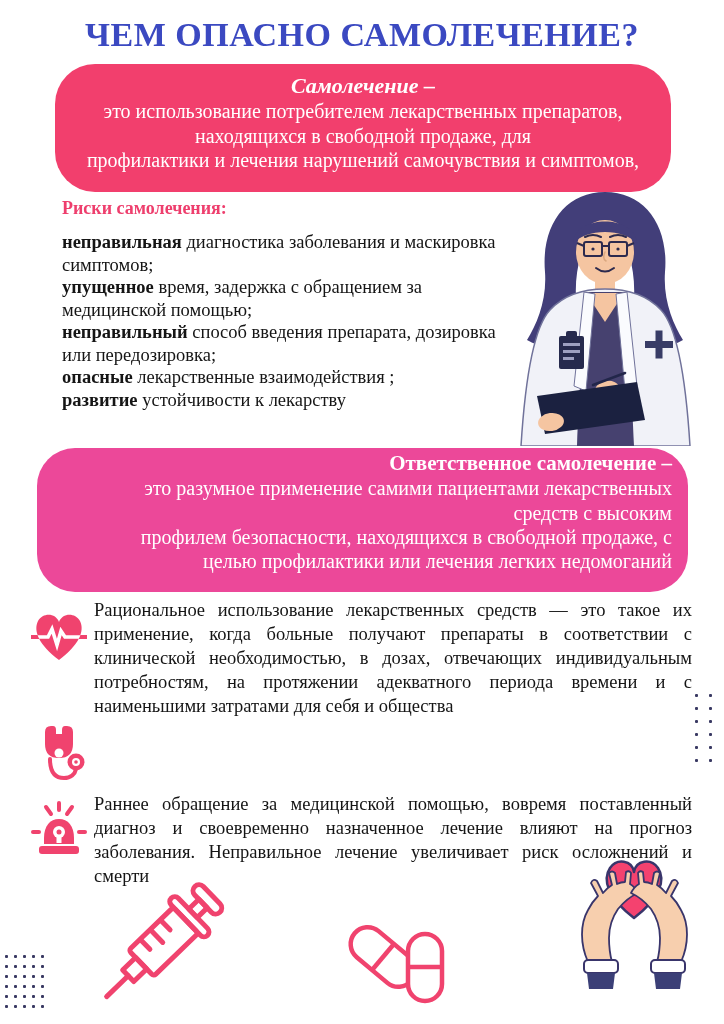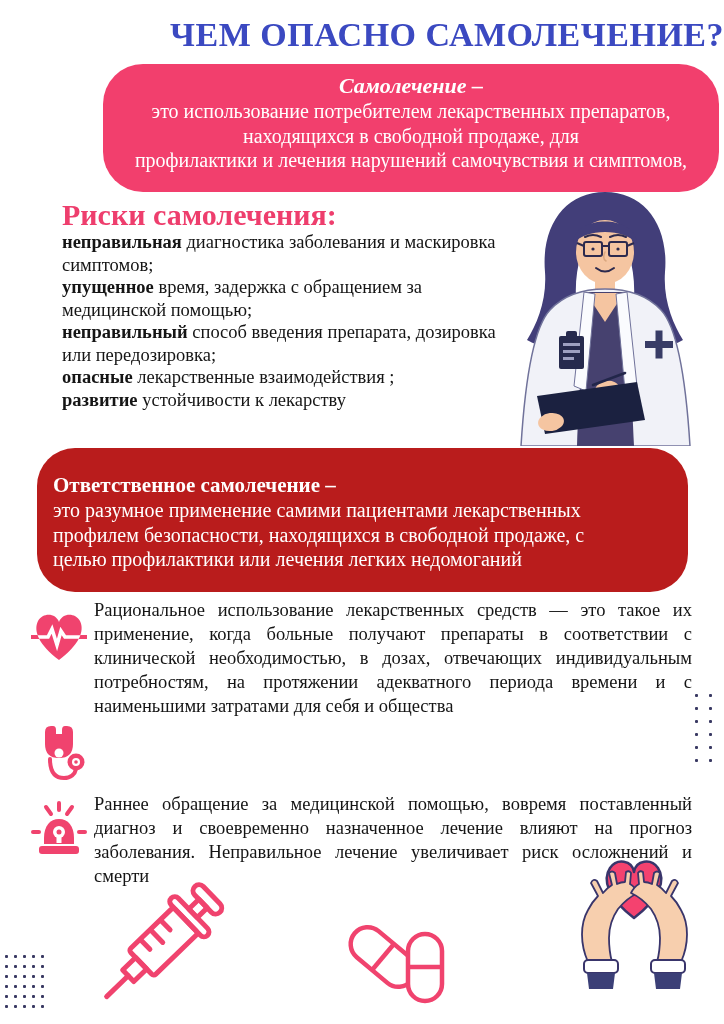--- a/index.html
+++ b/index.html
@@ -1,28 +1,28 @@
 <!DOCTYPE html>
 <html><head>
 <meta charset="utf-8">
 <style>
   html,body{margin:0;padding:0;background:#fff;}
   .page{position:relative;width:724px;height:1024px;background:#ffffff;overflow:hidden;
         font-family:"Liberation Serif","DejaVu Serif",serif;}
-  .title{position:absolute;top:16px;left:0;width:100%;text-align:right;
+  .title{position:absolute;top:16px;left:0;width:100%;text-align:center;
          color:#3b49c1;font-size:34px;font-weight:bold;letter-spacing:.5px;}
   .def-box{position:absolute;left:55px;top:64px;width:616px;height:128px;box-sizing:border-box;
-           background:#f23f6d;border-radius:40px;color:#fff;text-align:center;padding:9px 20px;margin-left:48px;}
+           background:#f23f6d;border-radius:40px;color:#fff;text-align:center;padding:9px 20px;}
   .def-box .box-h{font-size:22px;font-weight:bold;font-style:italic;line-height:1.2;}
   .box-line{font-size:20px;line-height:1.22;white-space:nowrap;}
-  .risks-h{position:absolute;left:62px;top:198px;color:#ee3e6d;font-size:30px;font-weight:bold;}
+  .risks-h{position:absolute;left:62px;top:198px;color:#ee3e6d;font-size:18px;font-weight:bold;}
   .risks{position:absolute;left:62px;top:231px;width:448px;font-size:18.5px;line-height:1.22;color:#151515;}
   .risk-item b{font-weight:bold;}
   .resp-box{position:absolute;left:37px;top:448px;width:651px;height:144px;box-sizing:border-box;
-            background:#b91c1c;border-radius:38px;color:#fff;text-align:left;padding:25px 16px;}
+            background:#ec4899;border-radius:38px;color:#fff;text-align:right;padding:3px 16px;}
   .resp-box .box-h{font-size:21px;font-weight:bold;line-height:1.2;}
   .para{position:absolute;left:30px;width:662px;display:flex;gap:6px;align-items:flex-start;}
   .para .icon-wrap{flex:0 0 58px;display:flex;justify-content:center;padding-top:4px;}
   .para .txt{flex:1;font-size:18.5px;line-height:1.3;color:#151515;text-align:justify;}
   .abs{position:absolute;}
   .dot{position:absolute;border-radius:1px;}
 </style>
 </head>
 <body>
 
@@ -76,20 +76,21 @@
     <rect x="168.5" y="144.5" width="7" height="28" fill="#383c66"></rect>
     <ellipse cx="120" cy="203" rx="12" ry="8" fill="#f5c5a1" transform="rotate(-10 120 203)"></ellipse>
     <line x1="106" y1="199" x2="138" y2="187" stroke="#22264a" stroke-width="2.5" stroke-linecap="round"></line>
     <polygon points="50,210 150,196 158,234 58,248" fill="#1b2140"></polygon>
     <ellipse cx="64" cy="236" rx="13" ry="9" fill="#f5c5a1" transform="rotate(-8 64 236)"></ellipse>
   </svg>
 
   <div class="resp-box">
     <div class="box-h">Ответственное самолечение –</div>
     <div class="box-line">это разумное применение самими пациентами лекарственных</div>
+    <div class="box-line">средств с высоким</div>
     <div class="box-line">профилем безопасности, находящихся в свободной продаже, с</div>
     <div class="box-line">целью профилактики или лечения легких недомоганий</div>
   </div>
 
   <div class="para" style="top:598px;">
     <div class="icon-wrap">
       <svg width="56" height="66" viewBox="0 0 56 66">
         <defs>
             <clipPath id="hclip">
               <path d="M28,58 C8,43 2,29 7,19 C12,10 25,11 28,20 C31,11 44,10 49,19 C54,29 48,43 28,58 Z"></path>

